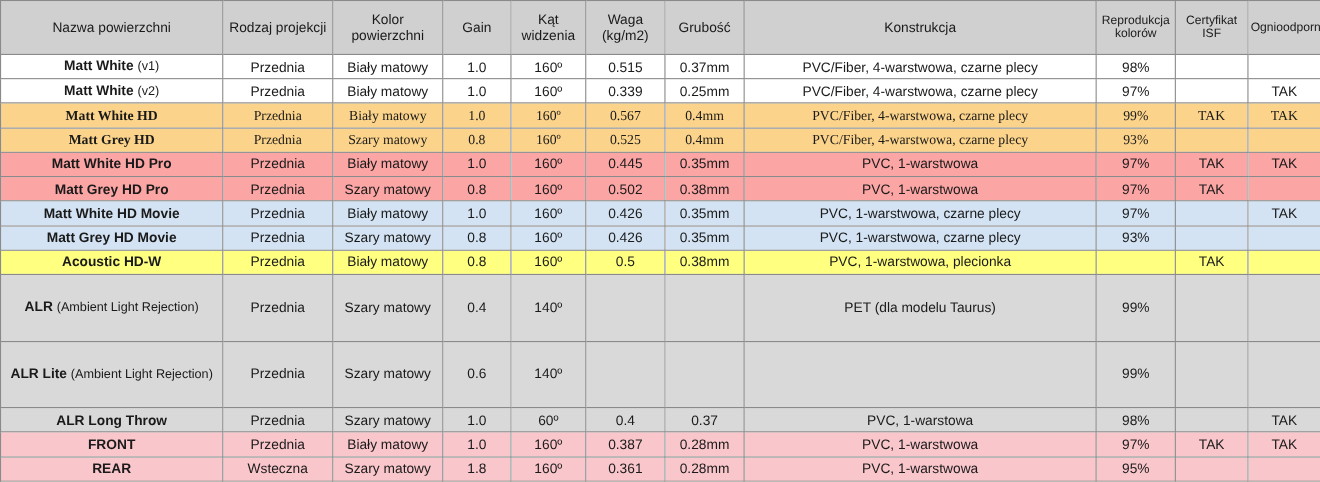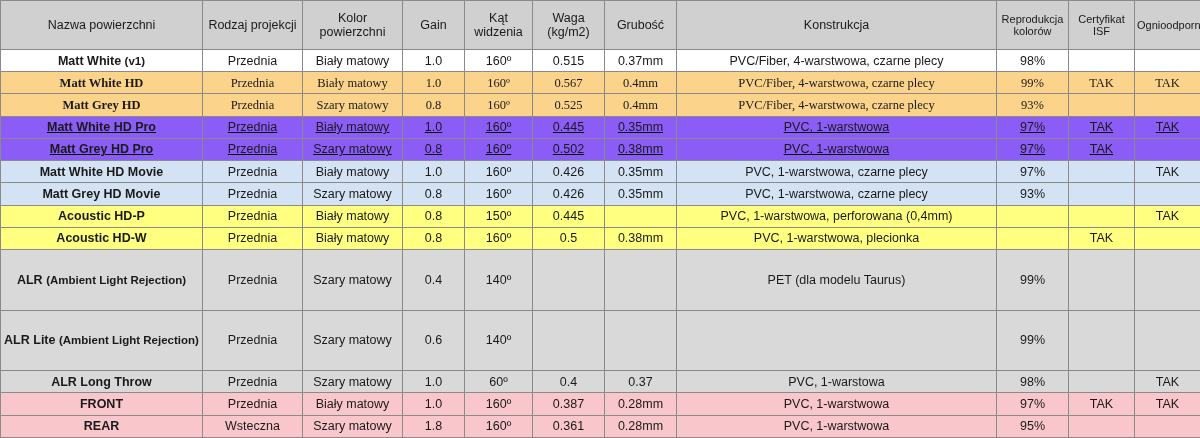--- a/index.html
+++ b/index.html
@@ -40,27 +40,27 @@
     font-size: 11px;
   }
   tbody tr {
     height: 22px;
   }
   td.name {
     font-weight: bold;
     font-size: 13px;
   }
   td.name .sub {
-    font-weight: bold;
+    font-weight: normal;
     font-size: 11.5px;
   }
   
   .bg-white   { background: #ffffff; }
   .bg-orange  { background: #fbd38a; font-family: Liberation Serif, serif; }
-  .bg-green   { background: #8b5cf6; text-decoration: underline; }
+  .bg-green   { background: #fca5a5; }
   .bg-blue    { background: #d3e3f3; margin-left: 38px; }
   .bg-yellow  { background: #ffff80; }
   .bg-grey    { background: #d9d9d9; }
   .bg-pink    { background: #f9c6cb; padding-left: 33px; }
   .tall3 { height: 60px; }
 </style>
 </head>
 <body>
 
 <table class="spec">
@@ -99,20 +99,33 @@
         <td>Biały matowy</td>
         <td>1.0</td>
         <td>160º</td>
         <td>0.515</td>
         <td>0.37mm</td>
         <td>PVC/Fiber, 4-warstwowa, czarne plecy</td>
         <td>98%</td>
         <td></td>
         <td></td>
       </tr>
+      <tr class="bg-white">
+        <td class="name"><span>Matt White</span> <span class="sub">(v2)</span></td>
+        <td>Przednia</td>
+        <td>Biały matowy</td>
+        <td>1.0</td>
+        <td>160º</td>
+        <td>0.339</td>
+        <td>0.25mm</td>
+        <td>PVC/Fiber, 4-warstwowa, czarne plecy</td>
+        <td>97%</td>
+        <td></td>
+        <td>TAK</td>
+      </tr>
       <tr class="bg-orange">
         <td class="name"><span>Matt White HD</span></td>
         <td>Przednia</td>
         <td>Biały matowy</td>
         <td>1.0</td>
         <td>160º</td>
         <td>0.567</td>
         <td>0.4mm</td>
         <td>PVC/Fiber, 4-warstwowa, czarne plecy</td>
         <td>99%</td>
@@ -176,33 +189,20 @@
         <td>Przednia</td>
         <td>Szary matowy</td>
         <td>0.8</td>
         <td>160º</td>
         <td>0.426</td>
         <td>0.35mm</td>
         <td>PVC, 1-warstwowa, czarne plecy</td>
         <td>93%</td>
         <td></td>
         <td></td>
-      </tr>
-      <tr class="bg-yellow">
-        <td class="name"><span>Acoustic HD-P</span></td>
-        <td>Przednia</td>
-        <td>Biały matowy</td>
-        <td>0.8</td>
-        <td>150º</td>
-        <td>0.445</td>
-        <td></td>
-        <td>PVC, 1-warstwowa, perforowana (0,4mm)</td>
-        <td></td>
-        <td></td>
-        <td>TAK</td>
       </tr>
       <tr class="bg-yellow">
         <td class="name"><span>Acoustic HD-W</span></td>
         <td>Przednia</td>
         <td>Biały matowy</td>
         <td>0.8</td>
         <td>160º</td>
         <td>0.5</td>
         <td>0.38mm</td>
         <td>PVC, 1-warstwowa, plecionka</td>

